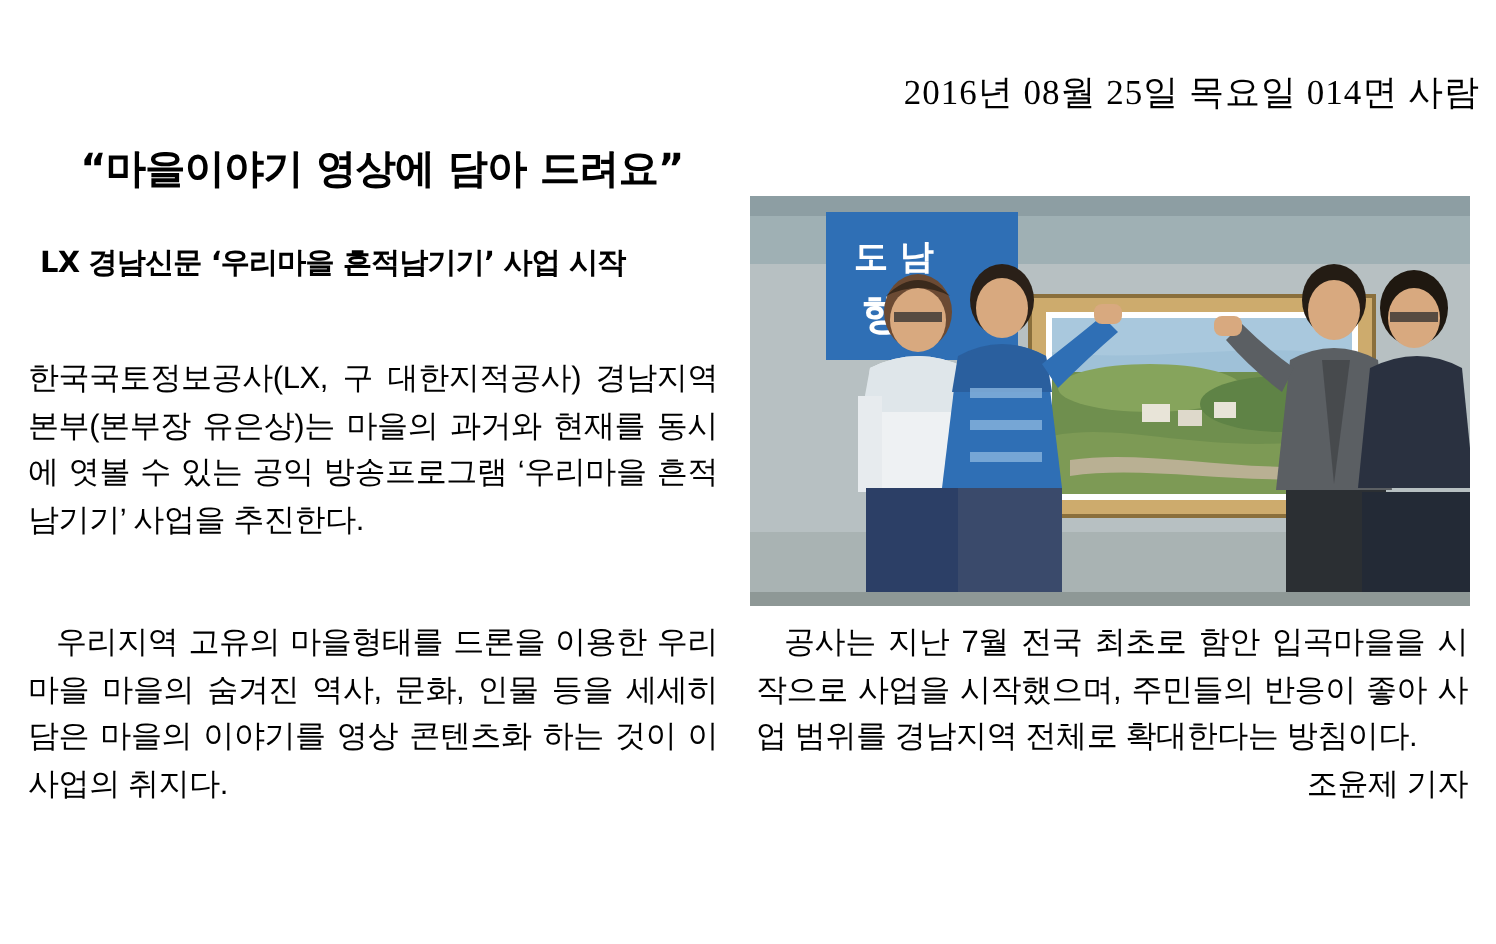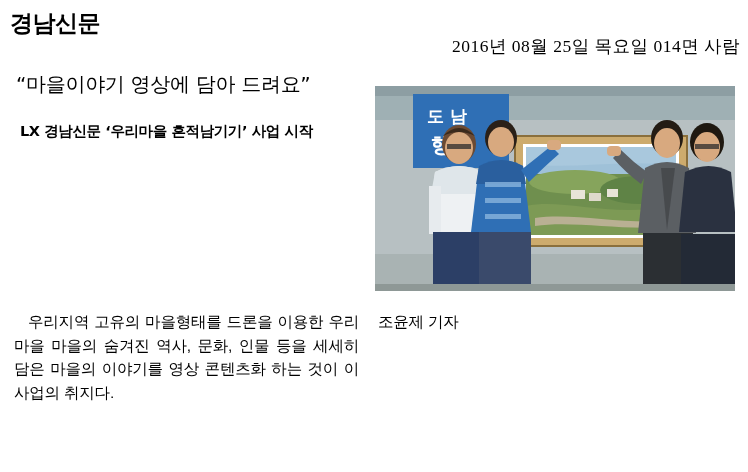--- a/index.html
+++ b/index.html
@@ -52,23 +52,24 @@
   }
 
   
   .headline {
     position: absolute;
     left: 16px;
     top: 72px;
     width: 350px;
     font-family: "DejaVu Sans", sans-serif;
     font-size: 20px;
-    font-weight: normal;
+    font-weight: bold;
     letter-spacing: -0.3px;
     line-height: 1.25;
+    text-align: center;
   }
   .subhead {
     position: absolute;
     left: 20px;
     top: 122px;
     width: 350px;
     font-family: "DejaVu Sans", sans-serif;
     font-size: 14.5px;
     font-weight: bold;
     letter-spacing: -0.4px;
@@ -100,28 +101,29 @@
     top: 310px;
     width: 345px;
   }
   .col-right {
     left: 378px;
     top: 310px;
     width: 356px;
   }
   .byline {
     display: block;
+    text-align: right;
     margin-top: 0;
   }
 
   
   .photo {
     position: absolute;
     left: 375px;
-    top: 86px;
+    top: 98px;
     width: 360px;
     height: 205px;
     overflow: hidden;
     background: #be185d;
   }
   .photo svg {
     display: block;
   }
 
   
@@ -134,21 +136,20 @@
     font-family: "Liberation Sans", sans-serif;
     font-size: 19px;
     letter-spacing: 1.2px;
   }
 </style>
 </head>
 <body>
 
 <div class="page">
 
-  <div class="masthead">경남신문</div>
 
   <div class="issue-line">2016년  08월  25일  목요일  014면  사람</div>
 
   <div class="rule"></div>
 
   <div class="headline">“마을이야기 영상에 담아 드려요”</div>
 
   <div class="subhead">LX 경남신문 ‘우리마을 흔적남기기’ 사업 시작</div>
 
   <div class="photo">
@@ -218,23 +219,27 @@
         <ellipse cx="332" cy="61" rx="13" ry="15" fill="#d8a97f"></ellipse>
         <rect x="320" y="58" width="24" height="5" fill="#2c2c2c" opacity="0.75"></rect>
         <path d="M310 86 q24 -12 46 0 l6 60 l-58 0 Z" fill="#2a3140"></path>
         <rect x="306" y="148" width="54" height="57" fill="#232a36"></rect>
       </g>
 
       <rect x="0" y="198" width="360" height="7" fill="#8e9896"></rect>
     </svg>
   </div>
 
+  <div class="col col-left">
+    <p>한국국토정보공사(LX, 구 대한지적공사) 경남지역본부(본부장 유은상)는 마을의 과거와 현재를 동시에 엿볼 수 있는 공익 방송프로그램 ‘우리마을 흔적 남기기’ 사업을 추진한다.</p>
+  </div>
 
   <div class="col col-left-2">
     <p class="indent">우리지역 고유의 마을형태를 드론을 이용한 우리마을 마을의 숨겨진 역사, 문화, 인물 등을 세세히 담은 마을의 이야기를 영상 콘텐츠화 하는 것이 이 사업의 취지다.</p>
   </div>
 
   <div class="col col-right">
+    <p class="indent">공사는 지난 7월 전국 최초로 함안 입곡마을을 시작으로 사업을 시작했으며, 주민들의 반응이 좋아 사업 범위를 경남지역 전체로 확대한다는 방침이다.</p>
     <span class="byline">조윤제 기자</span>
   </div>
 
 
 </div>
 
 </body></html>

